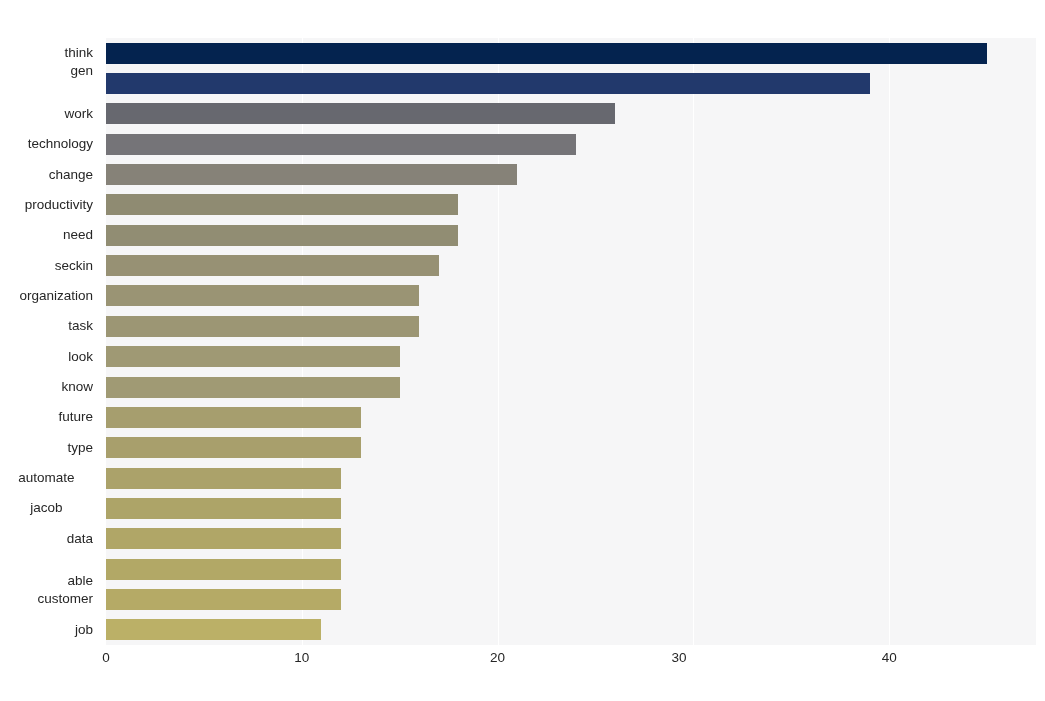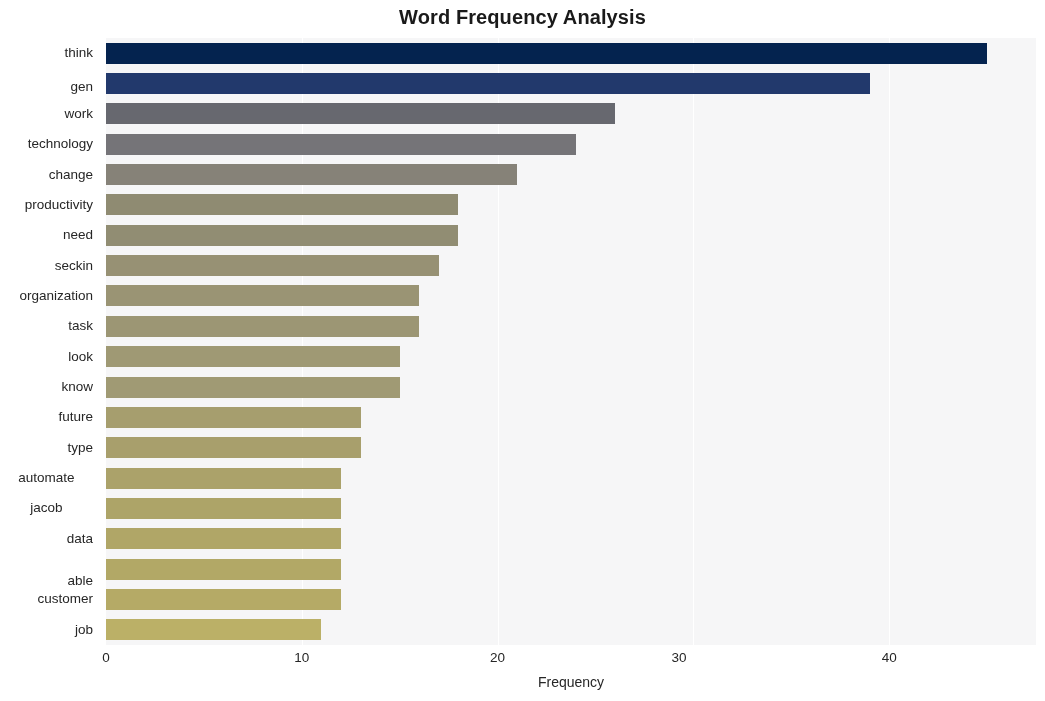--- a/index.html
+++ b/index.html
@@ -115,21 +115,20 @@
     text-align: center;
     font-size: 14px;
     color: #262626;
   }
 </style>
 </head>
 <body>
 
 <div id="figure">
 
-  <div id="chart-title">Word Frequency Analysis</div>
 
   <div id="plot-area">
     <div id="gridlines">
         <div class="gridline" style="left: 195.789px;"></div>
         <div class="gridline" style="left: 391.579px;"></div>
         <div class="gridline" style="left: 587.368px;"></div>
         <div class="gridline" style="left: 783.158px;"></div>
       </div>
     <div id="bars-layer">
         <div class="bar" title="think: 45" style="top: 4.675px; width: 881.053px; height: 21px; background: rgb(4, 35, 79);"></div>
@@ -150,21 +149,21 @@
         <div class="bar" title="jacob: 12" style="top: 459.925px; width: 234.947px; height: 21px; background: rgb(173, 164, 104);"></div>
         <div class="bar" title="data: 12" style="top: 490.275px; width: 234.947px; height: 21px; background: rgb(176, 166, 103);"></div>
         <div class="bar" title="able: 12" style="top: 520.625px; width: 234.947px; height: 21px; background: rgb(178, 168, 102);"></div>
         <div class="bar" title="customer: 12" style="top: 550.975px; width: 234.947px; height: 21px; background: rgb(181, 170, 102);"></div>
         <div class="bar" title="job: 11" style="top: 581.325px; width: 215.368px; height: 21px; background: rgb(187, 176, 103);"></div>
       </div>
   </div>
 
   <div id="ylabels">
       <div class="ytick-label" style="top: 8.175px;">think</div>
-      <div class="ytick-label" style="top: 42px;">gen</div>
+      <div class="ytick-label" style="top: 26px;">gen</div>
       <div class="ytick-label" style="top: 68.875px;">work</div>
       <div class="ytick-label" style="top: 99.225px;">technology</div>
       <div class="ytick-label" style="top: 129.575px;">change</div>
       <div class="ytick-label" style="top: 159.925px;">productivity</div>
       <div class="ytick-label" style="top: 190.275px;">need</div>
       <div class="ytick-label" style="top: 220.625px;">seckin</div>
       <div class="ytick-label" style="top: 250.975px; text-align: right;">organization</div>
       <div class="ytick-label" style="top: 281.325px;">task</div>
       <div class="ytick-label" style="top: 311.675px;">look</div>
       <div class="ytick-label" style="top: 342.025px;">know</div>
@@ -179,15 +178,14 @@
     </div>
 
   <div id="xlabels">
       <div class="xtick-label" style="left: 106px;">0</div>
       <div class="xtick-label" style="left: 301.789px;">10</div>
       <div class="xtick-label" style="left: 497.579px;">20</div>
       <div class="xtick-label" style="left: 679px;">30</div>
       <div class="xtick-label" style="left: 889.158px;">40</div>
     </div>
 
-  <div id="xaxis-title">Frequency</div>
 
 </div>
 
 </body></html>

